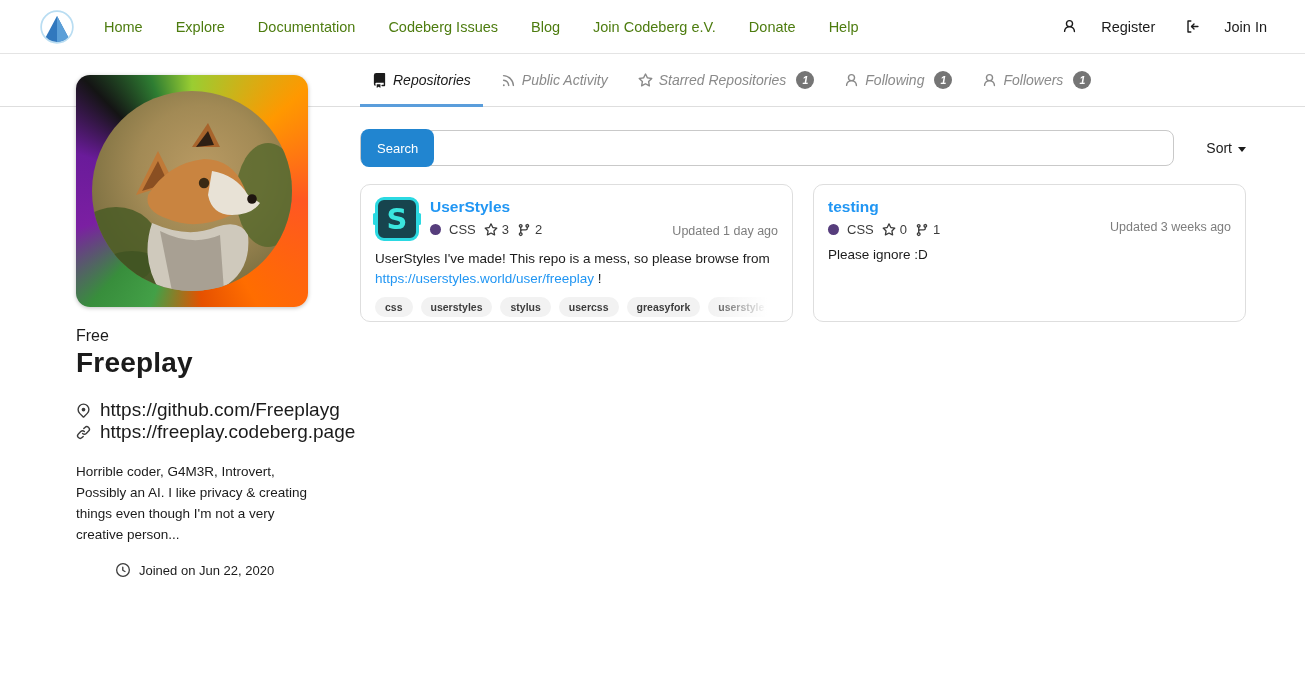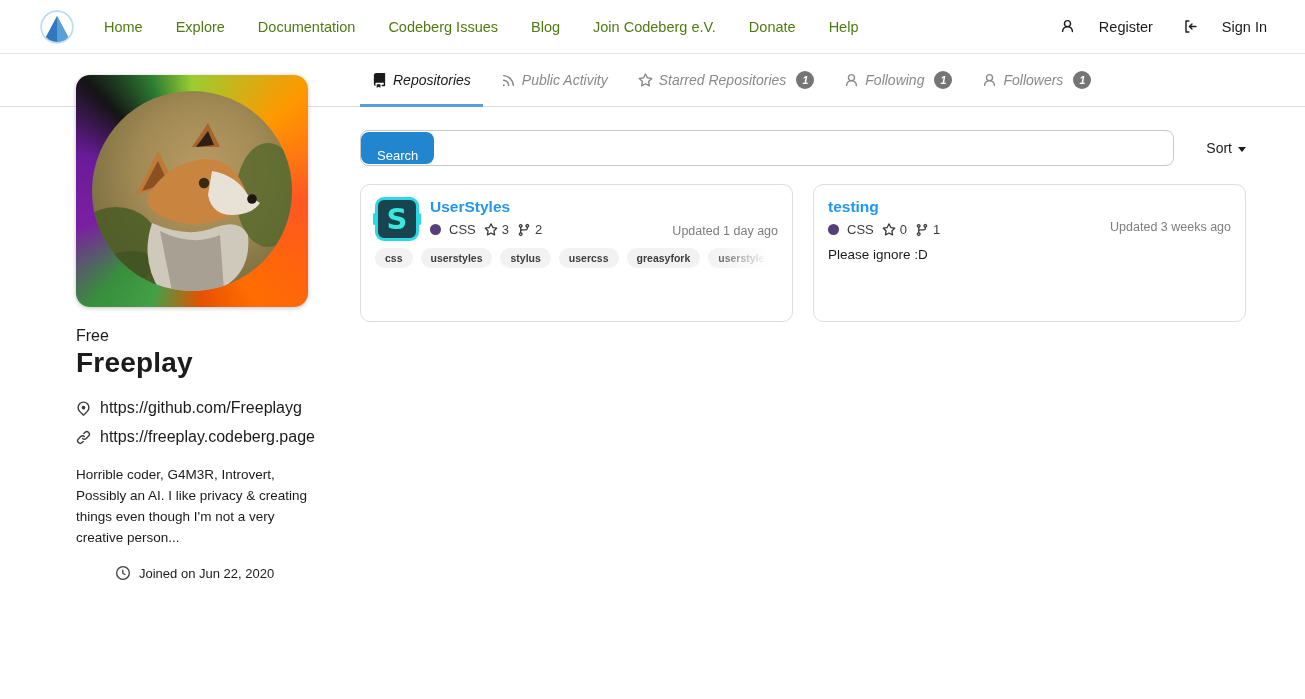--- a/index.html
+++ b/index.html
@@ -30,33 +30,33 @@
   .avatar { width:232px; height:232px; border-radius:14px; position:relative; overflow:hidden; box-shadow:0 1px 4px rgba(0,0,0,.25);
     background: conic-gradient(from 0deg at 50% 50%,
       #9acd32 0deg, #ff9800 48deg, #ff5722 95deg, #ff6d00 150deg, #e65100 175deg,
       #43a047 200deg, #388e3c 222deg, #7b1fa2 252deg, #6a1b9a 288deg, #141414 316deg, #2e7d32 340deg, #9acd32 360deg); }
   .fox-circle { position:absolute; inset:16px; border-radius:50%; overflow:hidden;
     background: radial-gradient(circle at 55% 40%, #b99a63 0%, #a28a55 40%, #7e7142 72%, #5f5a33 100%); }
   .fox-circle svg { width:100%; height:100%; }
   .display-name { margin-top:20px; font-size:16px; color:#1b1b1b; }
   .username { font-size:28px; font-weight:bold; margin-top:2px; letter-spacing:.2px; }
   .profile-links { margin-top:20px; }
-  .profile-link { display:flex; align-items:center; gap:9px; font-size:16px; margin-top:11px; color:#1b1b1b; }
+  .profile-link { display:flex; align-items:center; gap:9px; font-size:19px; color:#1b1b1b; }
   .profile-link svg { width:15px; height:15px; fill:#3c3c3c; flex:0 0 auto; }
   .bio { margin-top:19px; font-size:13.5px; line-height:1.55; color:#1b1b1b; }
   .joined { margin-top:17px; display:flex; align-items:center; gap:9px; font-size:13px; color:#1b1b1b;margin-left:40px; }
   .joined svg { width:14px; height:14px; fill:#3c3c3c; }
 
   
   .main { margin-left:360px; margin-right:59px; }
   .search-row { display:flex; align-items:center; margin-top:23px; }
   .search-box { flex:1; display:flex; align-items:center; border:1px solid #c9c9c9; border-radius:8px; height:36px; background:#fff; }
   .search-input { flex:1; border:none; outline:none; padding:0 14px; font-size:13px; font-family:"Liberation Sans", sans-serif; color:#212121; background:transparent; }
   .search-input::placeholder { color:#9e9e9e; }
-  .search-btn { background:#2185d0; color:#fff; border:none; border-radius:8px; height:32px; padding:16px 16px; font-size:13px; font-family:"Liberation Sans", sans-serif; margin-right:12px; cursor:pointer; }
+  .search-btn { background:#2185d0; color:#fff; border:none; border-radius:8px; height:38px; padding:8px 16px; font-size:13px; font-family:"Liberation Sans", sans-serif; margin-right:12px; cursor:pointer; }
   .sort { margin-left:32px; display:flex; align-items:center; gap:6px; font-size:14px; color:#1b1b1b; cursor:pointer; }
   .caret { width:0; height:0; border-left:4px solid transparent; border-right:4px solid transparent; border-top:5px solid #1b1b1b; margin-top:2px; }
 
   .cards { display:grid; grid-template-columns:1fr 1fr; gap:20px; margin-top:18px; }
   .card { border:1px solid #dedede; border-radius:10px; padding:12px 14px 13px 14px; height:138px; overflow:hidden; background:#fff; }
   .card-head { display:flex; gap:11px; }
   .repo-avatar { width:44px; height:44px; border-radius:9px; background:#17444e; border:3px solid #2bd9e2; color:#3ae6de; font-size:29px; font-weight:bold; display:flex; align-items:center; justify-content:center; position:relative; flex:0 0 auto; font-family:"DejaVu Sans", sans-serif; }
   .repo-avatar::before, .repo-avatar::after { content:""; position:absolute; top:50%; transform:translateY(-50%); width:3px; height:12px; background:#2bd9e2; border-radius:2px; }
   .repo-avatar::before { left:-5px; } .repo-avatar::after { right:-5px; }
   .head-main { flex:1; min-width:0; }
@@ -109,21 +109,21 @@
       <span>Register</span>
     </a>
     <a class="nav-auth">
       <span>
         <svg viewBox="0 0 16 16" width="15" height="15" fill="none" stroke="#1b1b1b" stroke-width="1.5" stroke-linecap="round" stroke-linejoin="round">
           <path d="M6.2 2.2 H3.2 V13.8 H6.2"></path>
             <path d="M13.8 8 H7"></path>
             <path d="M9.6 5.4 7 8 l2.6 2.6"></path>
         </svg>
       </span>
-      <span>Sign In</span>
+      <span>Join In</span>
     </a>
   </div>
 </div>
 
 <div class="tabbar" id="tabbar">
     <a class="tab active">
       <span>
         <svg viewBox="0 0 16 16" width="15" height="15" fill="currentColor">
           <path d="M2 2.5A2.5 2.5 0 014.5 0h8.75a.75.75 0 01.75.75v12.5a.75.75 0 01-.75.75h-2.5a.75.75 0 110-1.5h1.75v-2h-8a1 1 0 00-.714 1.7.75.75 0 01-1.072 1.05A2.495 2.495 0 012 11.5v-9zm10.5-1V9h-8c-.356 0-.694.074-1 .208V2.5a1 1 0 011-1h8zM5 12.25v3.25a.25.25 0 00.4.2l1.45-1.087a.25.25 0 01.3 0L8.6 15.7a.25.25 0 00.4-.2v-3.25a.25.25 0 00-.25-.25h-3.5a.25.25 0 00-.25.25z"></path>
         </svg>
@@ -248,20 +248,21 @@
                 <span>
                   <svg viewBox="0 0 16 16" width="14" height="14">
                     <path d="M9.5 3.25a2.25 2.25 0 113 2.122V6A2.5 2.5 0 0110 8.5H6a1 1 0 00-1 1v1.128a2.251 2.251 0 11-1.5 0V5.372a2.25 2.25 0 111.5 0v1.836A2.492 2.492 0 016 7h4a1 1 0 001-1v-.628A2.25 2.25 0 019.5 3.25zm-6 0a.75.75 0 101.5 0 .75.75 0 00-1.5 0zm8.25-.75a.75.75 0 100 1.5.75.75 0 000-1.5zM4.25 12a.75.75 0 100 1.5.75.75 0 000-1.5z"></path>
                   </svg>
                 </span>
                 <span>2</span>
               </span>
             </div></div>
           <span class="updated">Updated 1 day ago</span>
         </div>
+        <div class="repo-desc"><span>UserStyles I've made! This repo is a mess, so please browse from</span> <a class="desc-link">https://userstyles.world/user/freeplay</a><span> !</span></div>
         <div class="topics">
           <a class="topic">css</a>
           <a class="topic">userstyles</a>
           <a class="topic">stylus</a>
           <a class="topic">usercss</a>
           <a class="topic">greasyfork</a>
           <a class="topic">userstyle</a>
         </div>
       </div>
       <div class="card">

